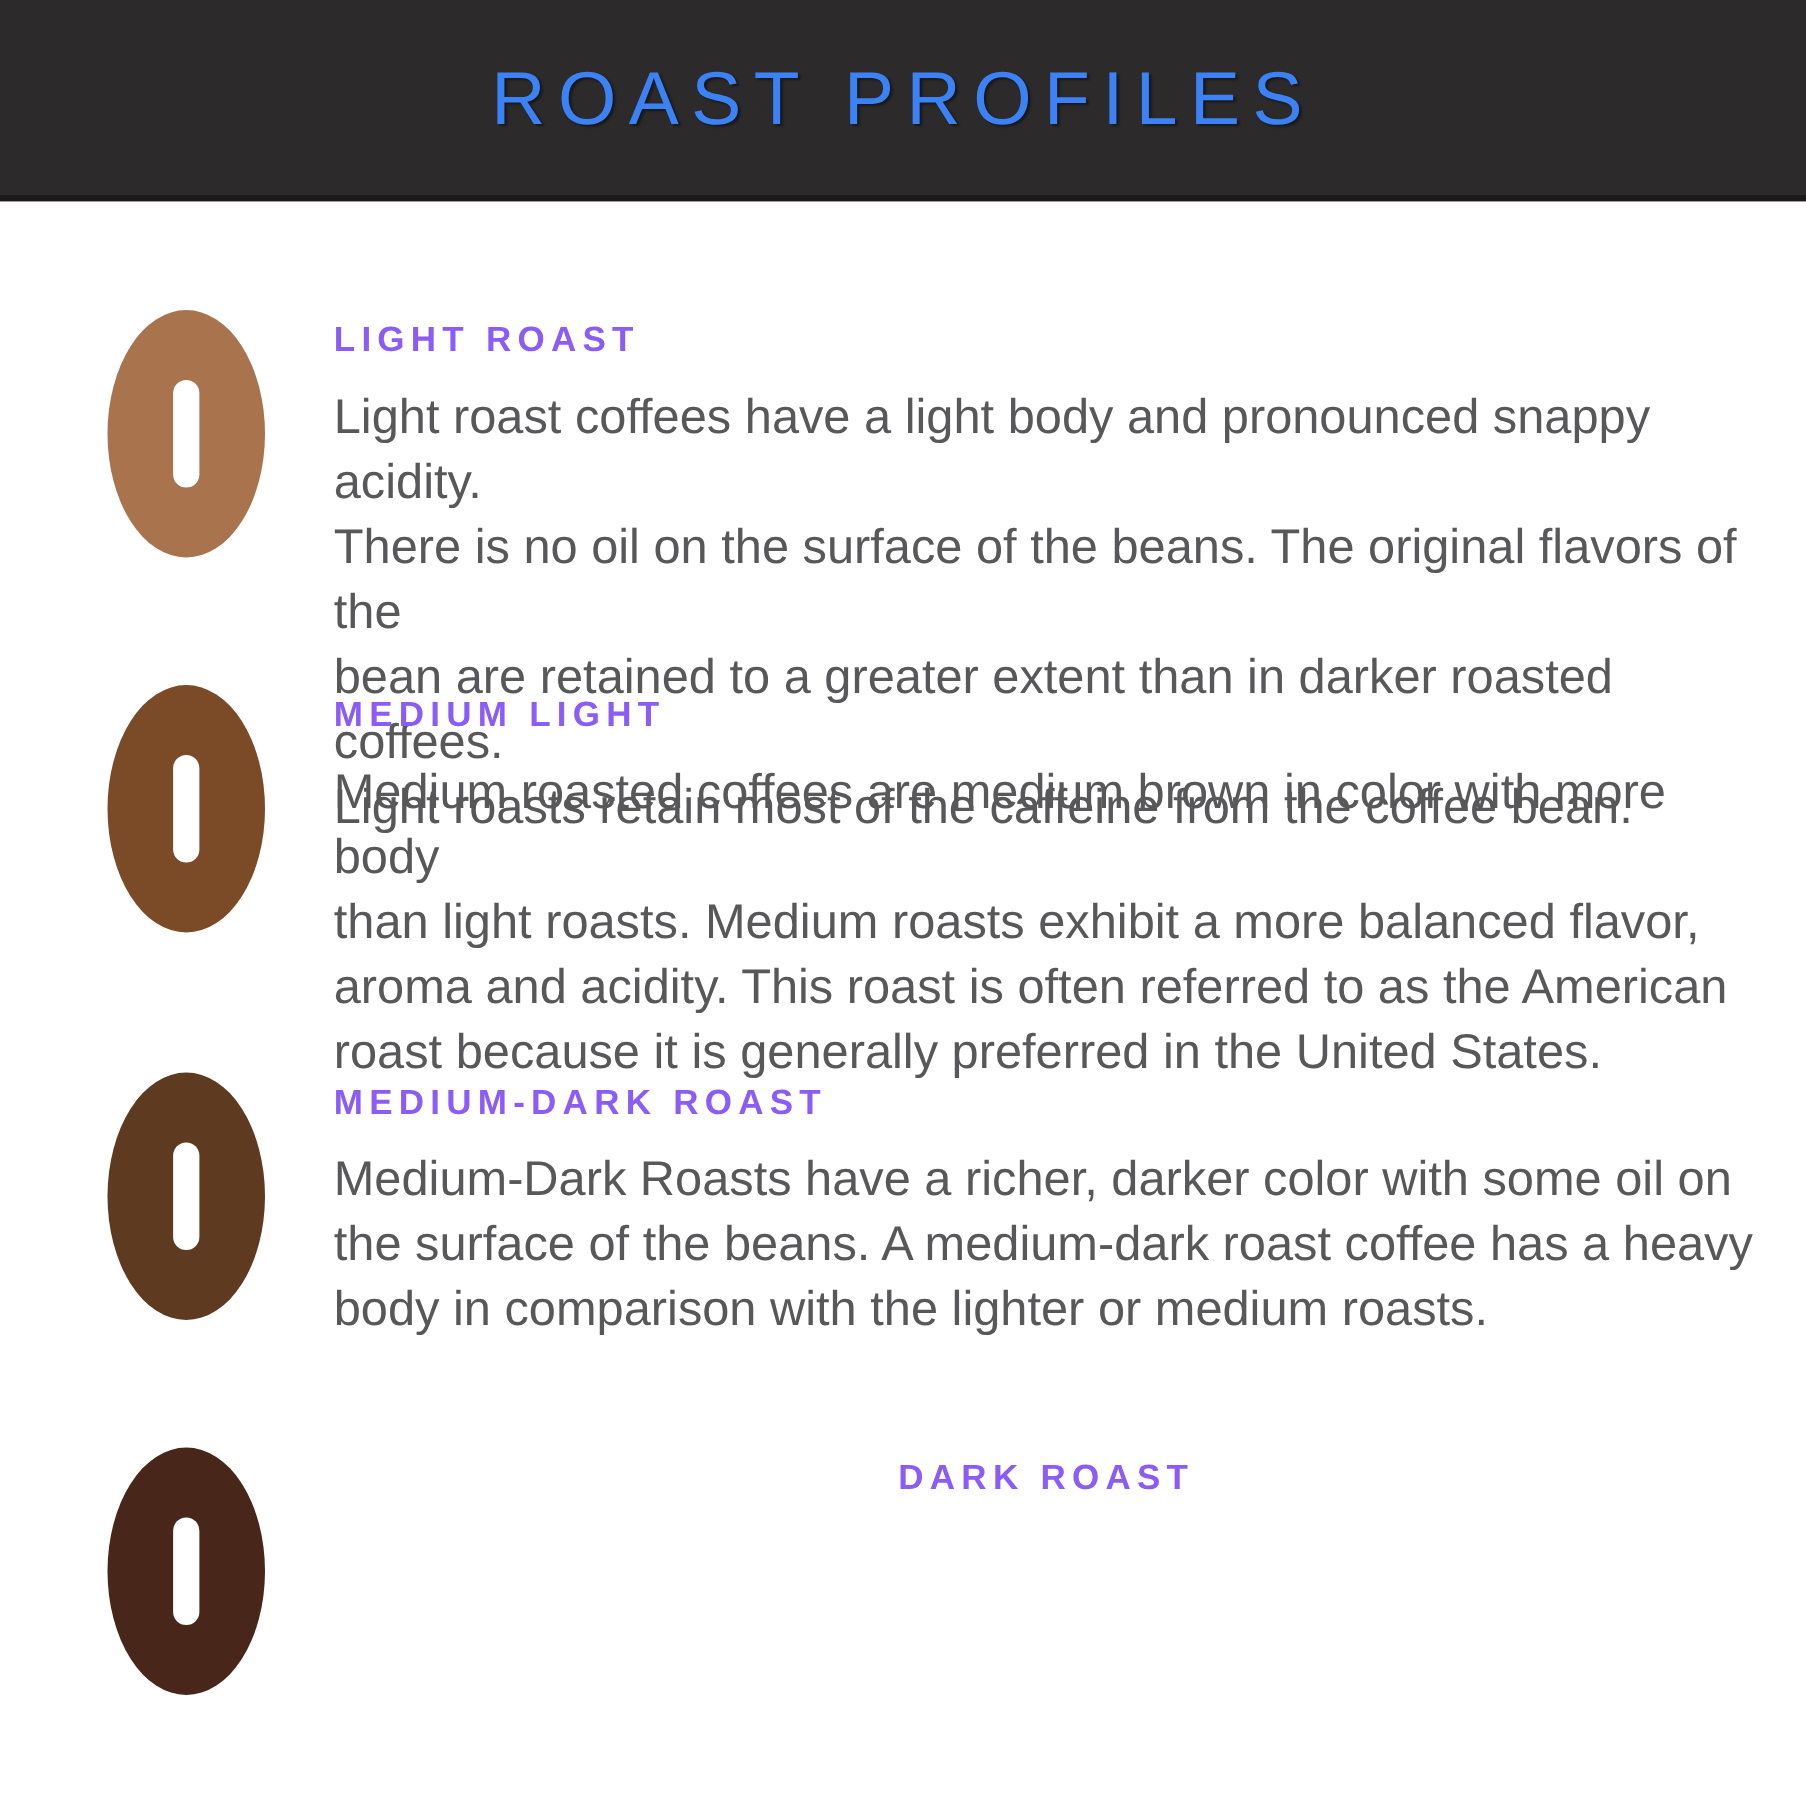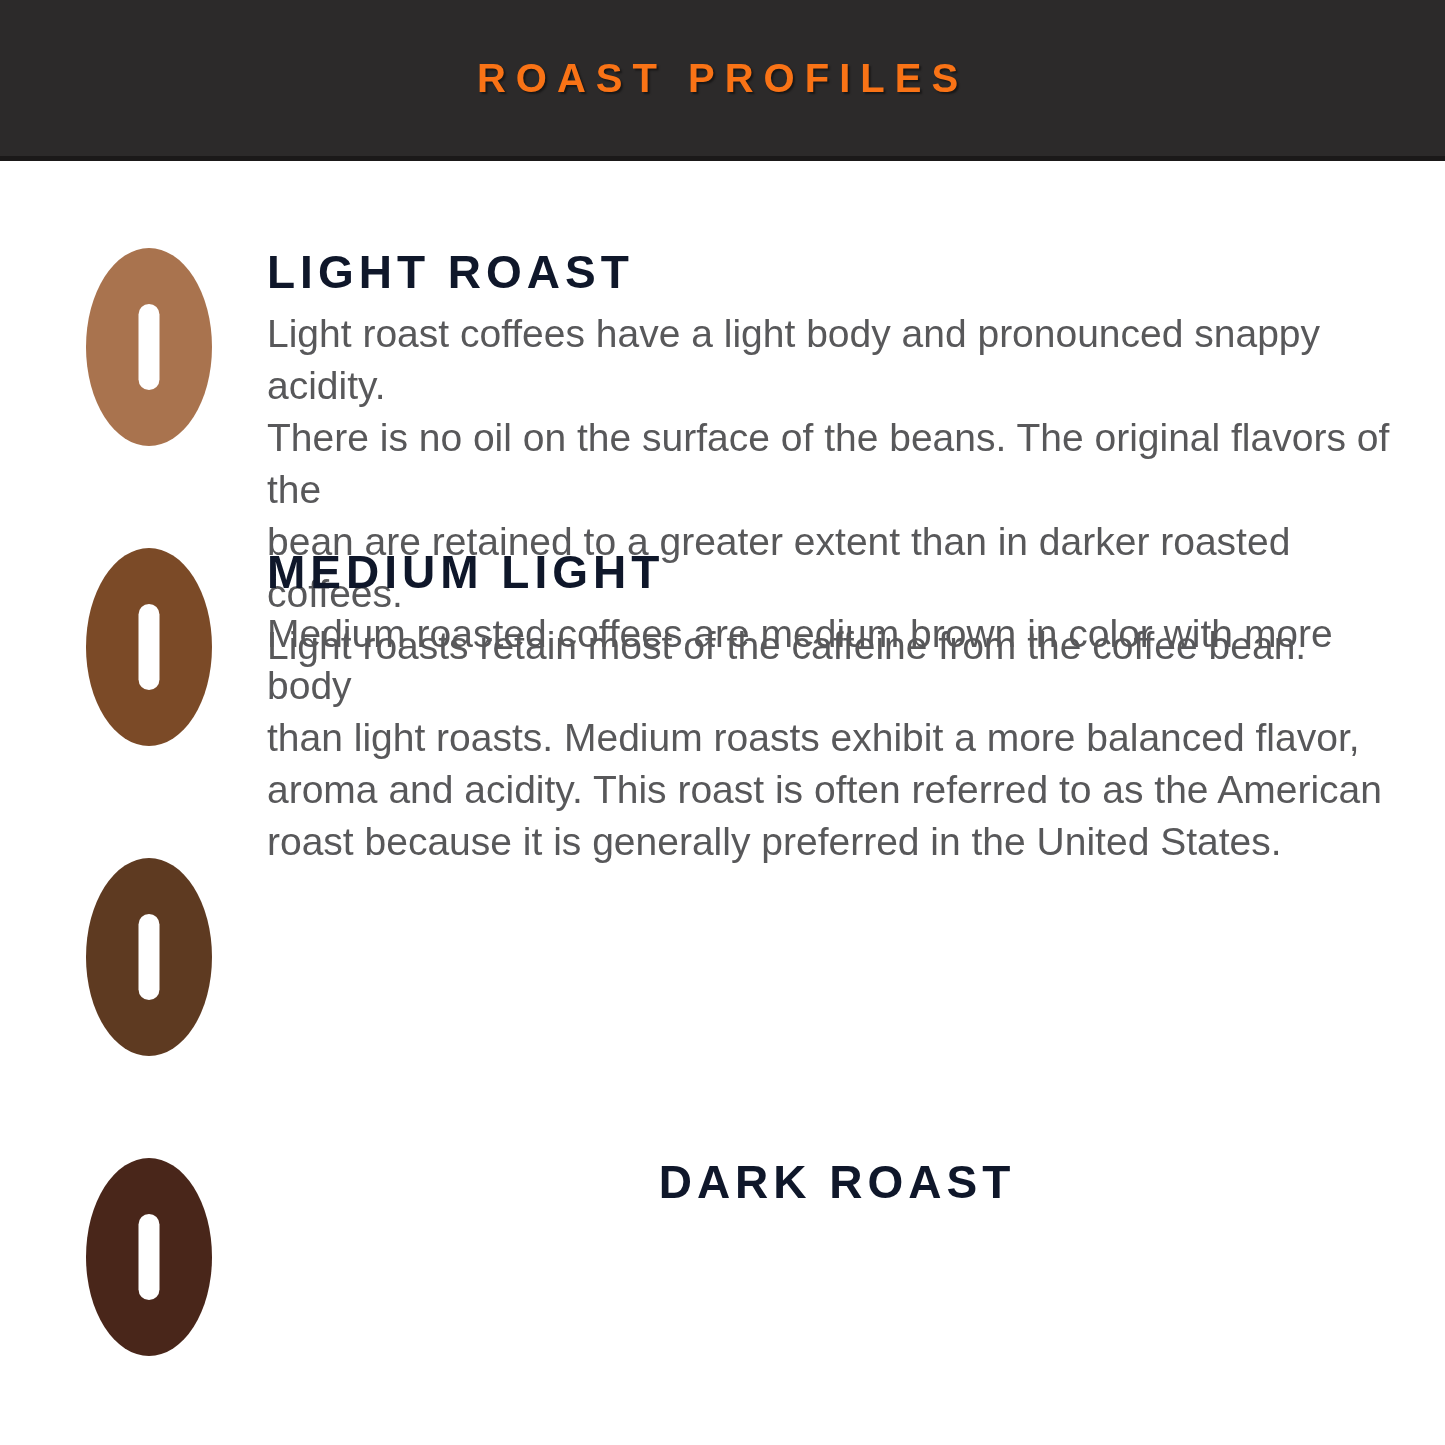--- a/index.html
+++ b/index.html
@@ -22,23 +22,23 @@
     top: 0; left: 0;
     width: 100%;
     height: 156px;
     background: #2c2a2a;
     border-bottom: 5px solid #1b1919;
     display: flex;
     align-items: center;
     justify-content: center;
   }
   .header-title {
-    color: #f97316;
-    font-size: 40px;
-    font-weight: 700;
+    color: #3b82f6;
+    font-size: 60px;
+    font-weight: 400;
     letter-spacing: 10px;
     text-shadow: 2px 2px 2px rgba(0,0,0,0.45);
     white-space: nowrap;
   }
   .section {
     position: absolute;
     left: 86px;
     display: flex;
     align-items: flex-start;
   }
@@ -62,24 +62,24 @@
     height: 86px;
     border-radius: 11px;
     background: #ffffff;
   }
   .section-text {
     margin-left: 55px;
     margin-top: 2px;
     width: 1140px;
   }
   .section-heading {
-    font-size: 46px;
+    font-size: 28px;
     font-weight: bold;
     letter-spacing: 5px;
-    color: #0f172a;
+    color: #8b5cf6;
     line-height: 44px;
     margin: 0;
   }
   .section-body {
     margin: 14px 0 0 0;
     font-size: 39px;
     font-weight: 300;
     line-height: 52px;
     color: #58585a;
     white-space: pre-line;
@@ -117,20 +117,26 @@
 than light roasts. Medium roasts exhibit a more balanced flavor,
 aroma and acidity.  This roast is often referred to as the American
 roast because it is generally preferred in the United States.</p>
     </div>
   </div>
 
   <div class="section section-3">
     <div class="bean" style="background: rgb(94, 58, 33);">
       <div class="bean-crease"></div>
     </div>
+    <div class="section-text">
+      <h2 class="section-heading">MEDIUM-DARK ROAST</h2>
+      <p class="section-body">Medium-Dark Roasts have a richer, darker color with some oil on
+the surface of the beans. A medium-dark roast coffee has a heavy
+body in comparison with the lighter or medium roasts.</p>
+    </div>
   </div>
 
   <div class="section section-4">
     <div class="bean" style="background: rgb(73, 38, 26);">
       <div class="bean-crease"></div>
     </div>
     <div class="section-text">
       <h2 class="section-heading">DARK ROAST</h2>
     </div>
   </div>

